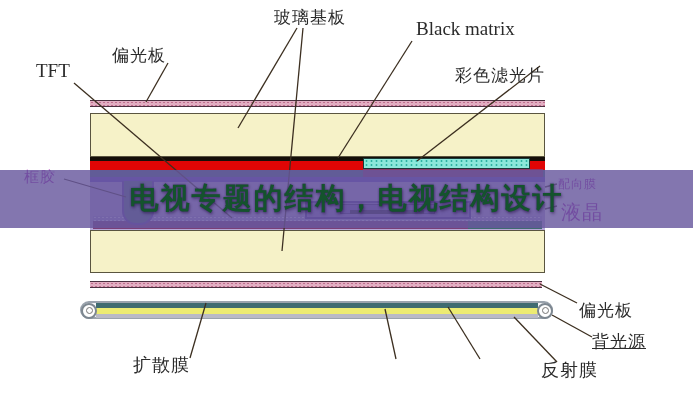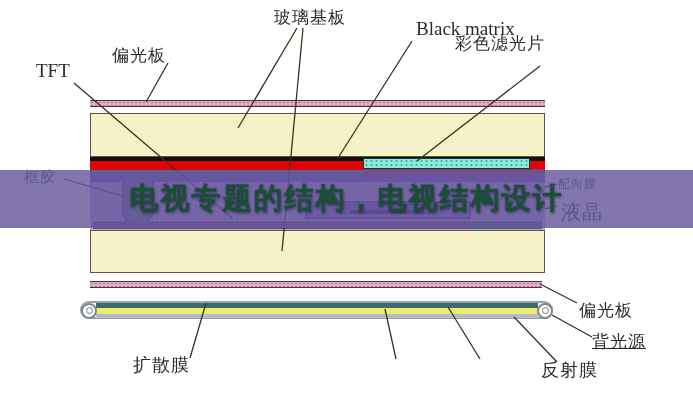--- a/index.html
+++ b/index.html
@@ -35,21 +35,21 @@
     width:12px;height:12px;border:2px solid #7d8790;border-radius:50%;background:#fff;
   }
   .lamp i{
     display:block;width:5px;height:5px;border:1px solid #777;border-radius:50%;
     margin:2px auto;background:#fdfdfd;
   }
   
   .lbl{position:absolute;color:#2b2b2b;white-space:nowrap;}
   .lbl-cn{font-size:17px;letter-spacing:1px;}
   .lbl-en{font-size:19px;}
-  .lbl-under{color:#14532d;}
+  .lbl-under{color:#a21caf;}
   
   .banner{
     position:absolute;left:0;top:170px;width:693px;height:58px;
     background:rgba(104,88,158,0.82);
     display:flex;align-items:center;justify-content:center;
   }
   .banner-text{
     font-family:"DejaVu Sans","Liberation Sans",sans-serif;
     font-weight:bold;font-size:29px;color:#14532d;letter-spacing:2px;
     text-shadow:0 0 2px rgba(40,20,70,.65),1px 2px 3px rgba(40,20,70,.45);
@@ -123,21 +123,21 @@
       <line x1="396" y1="359" x2="385" y2="309"></line>
       <line x1="480" y1="359" x2="448" y2="307"></line>
       <line x1="190" y1="358" x2="206" y2="303"></line>
     </g>
   </svg>
 
   <div class="lbl lbl-en" style="left:36px;top:60px;">TFT</div>
   <div class="lbl lbl-cn" style="left:112px;top:44px;">偏光板</div>
   <div class="lbl lbl-cn" style="left:274px;top:6px;">玻璃基板</div>
   <div class="lbl lbl-en" style="left:416px;top:18px;">Black matrix</div>
-  <div class="lbl lbl-cn" style="left:455px;top:32px;">彩色滤光片</div>
+  <div class="lbl lbl-cn" style="left:455px;top:64px;">彩色滤光片</div>
   <div class="lbl lbl-cn lbl-under" style="left:24px;top:168px;font-size:15px;">框胶</div>
   <div class="lbl lbl-cn lbl-under" style="left:558px;top:176px;font-size:12px;">配向膜</div>
   <div class="lbl lbl-cn lbl-under" style="left:561px;top:199px;font-size:20px;">液晶</div>
   <div class="lbl lbl-cn" style="left:579px;top:299px;">偏光板</div>
   <div class="lbl lbl-cn" style="left:592px;top:330px;text-decoration:underline;">背光源</div>
   <div class="lbl lbl-cn" style="left:133px;top:353px;font-size:18px;">扩散膜</div>
   <div class="lbl lbl-cn" style="left:541px;top:358px;font-size:18px;">反射膜</div>
 
   <div class="banner">
     <span class="banner-text">电视专题的结构，电视结构设计</span>

